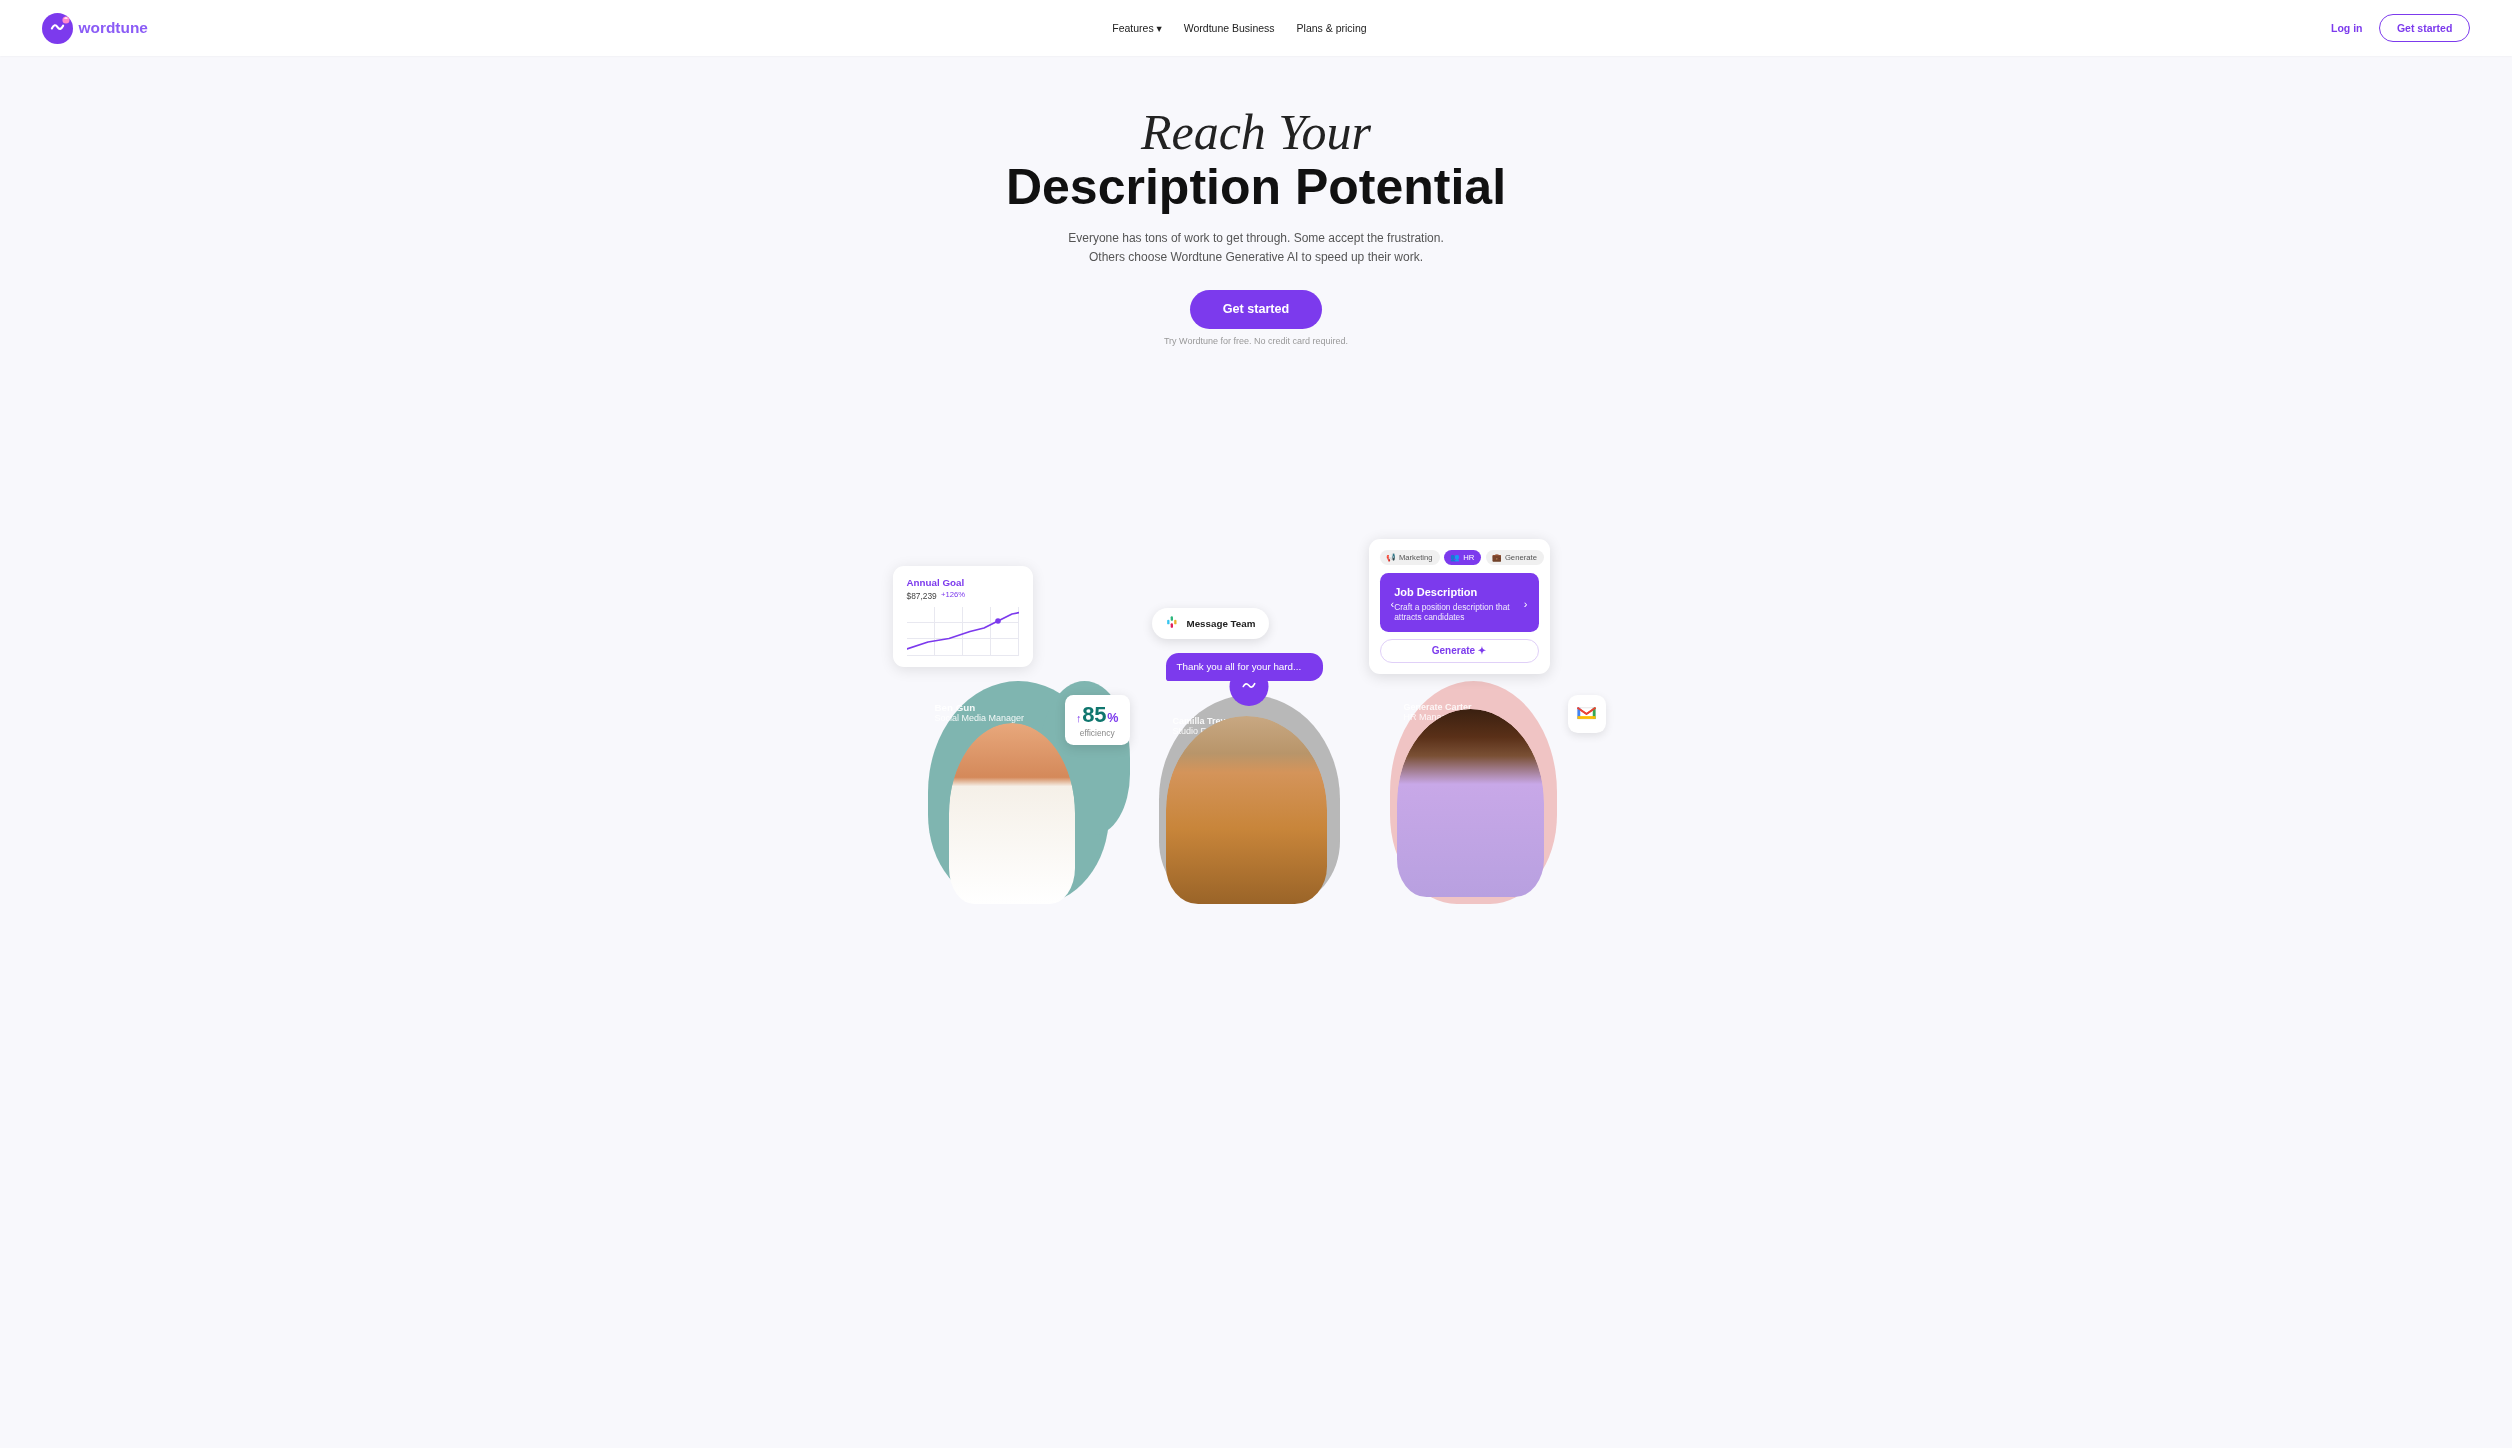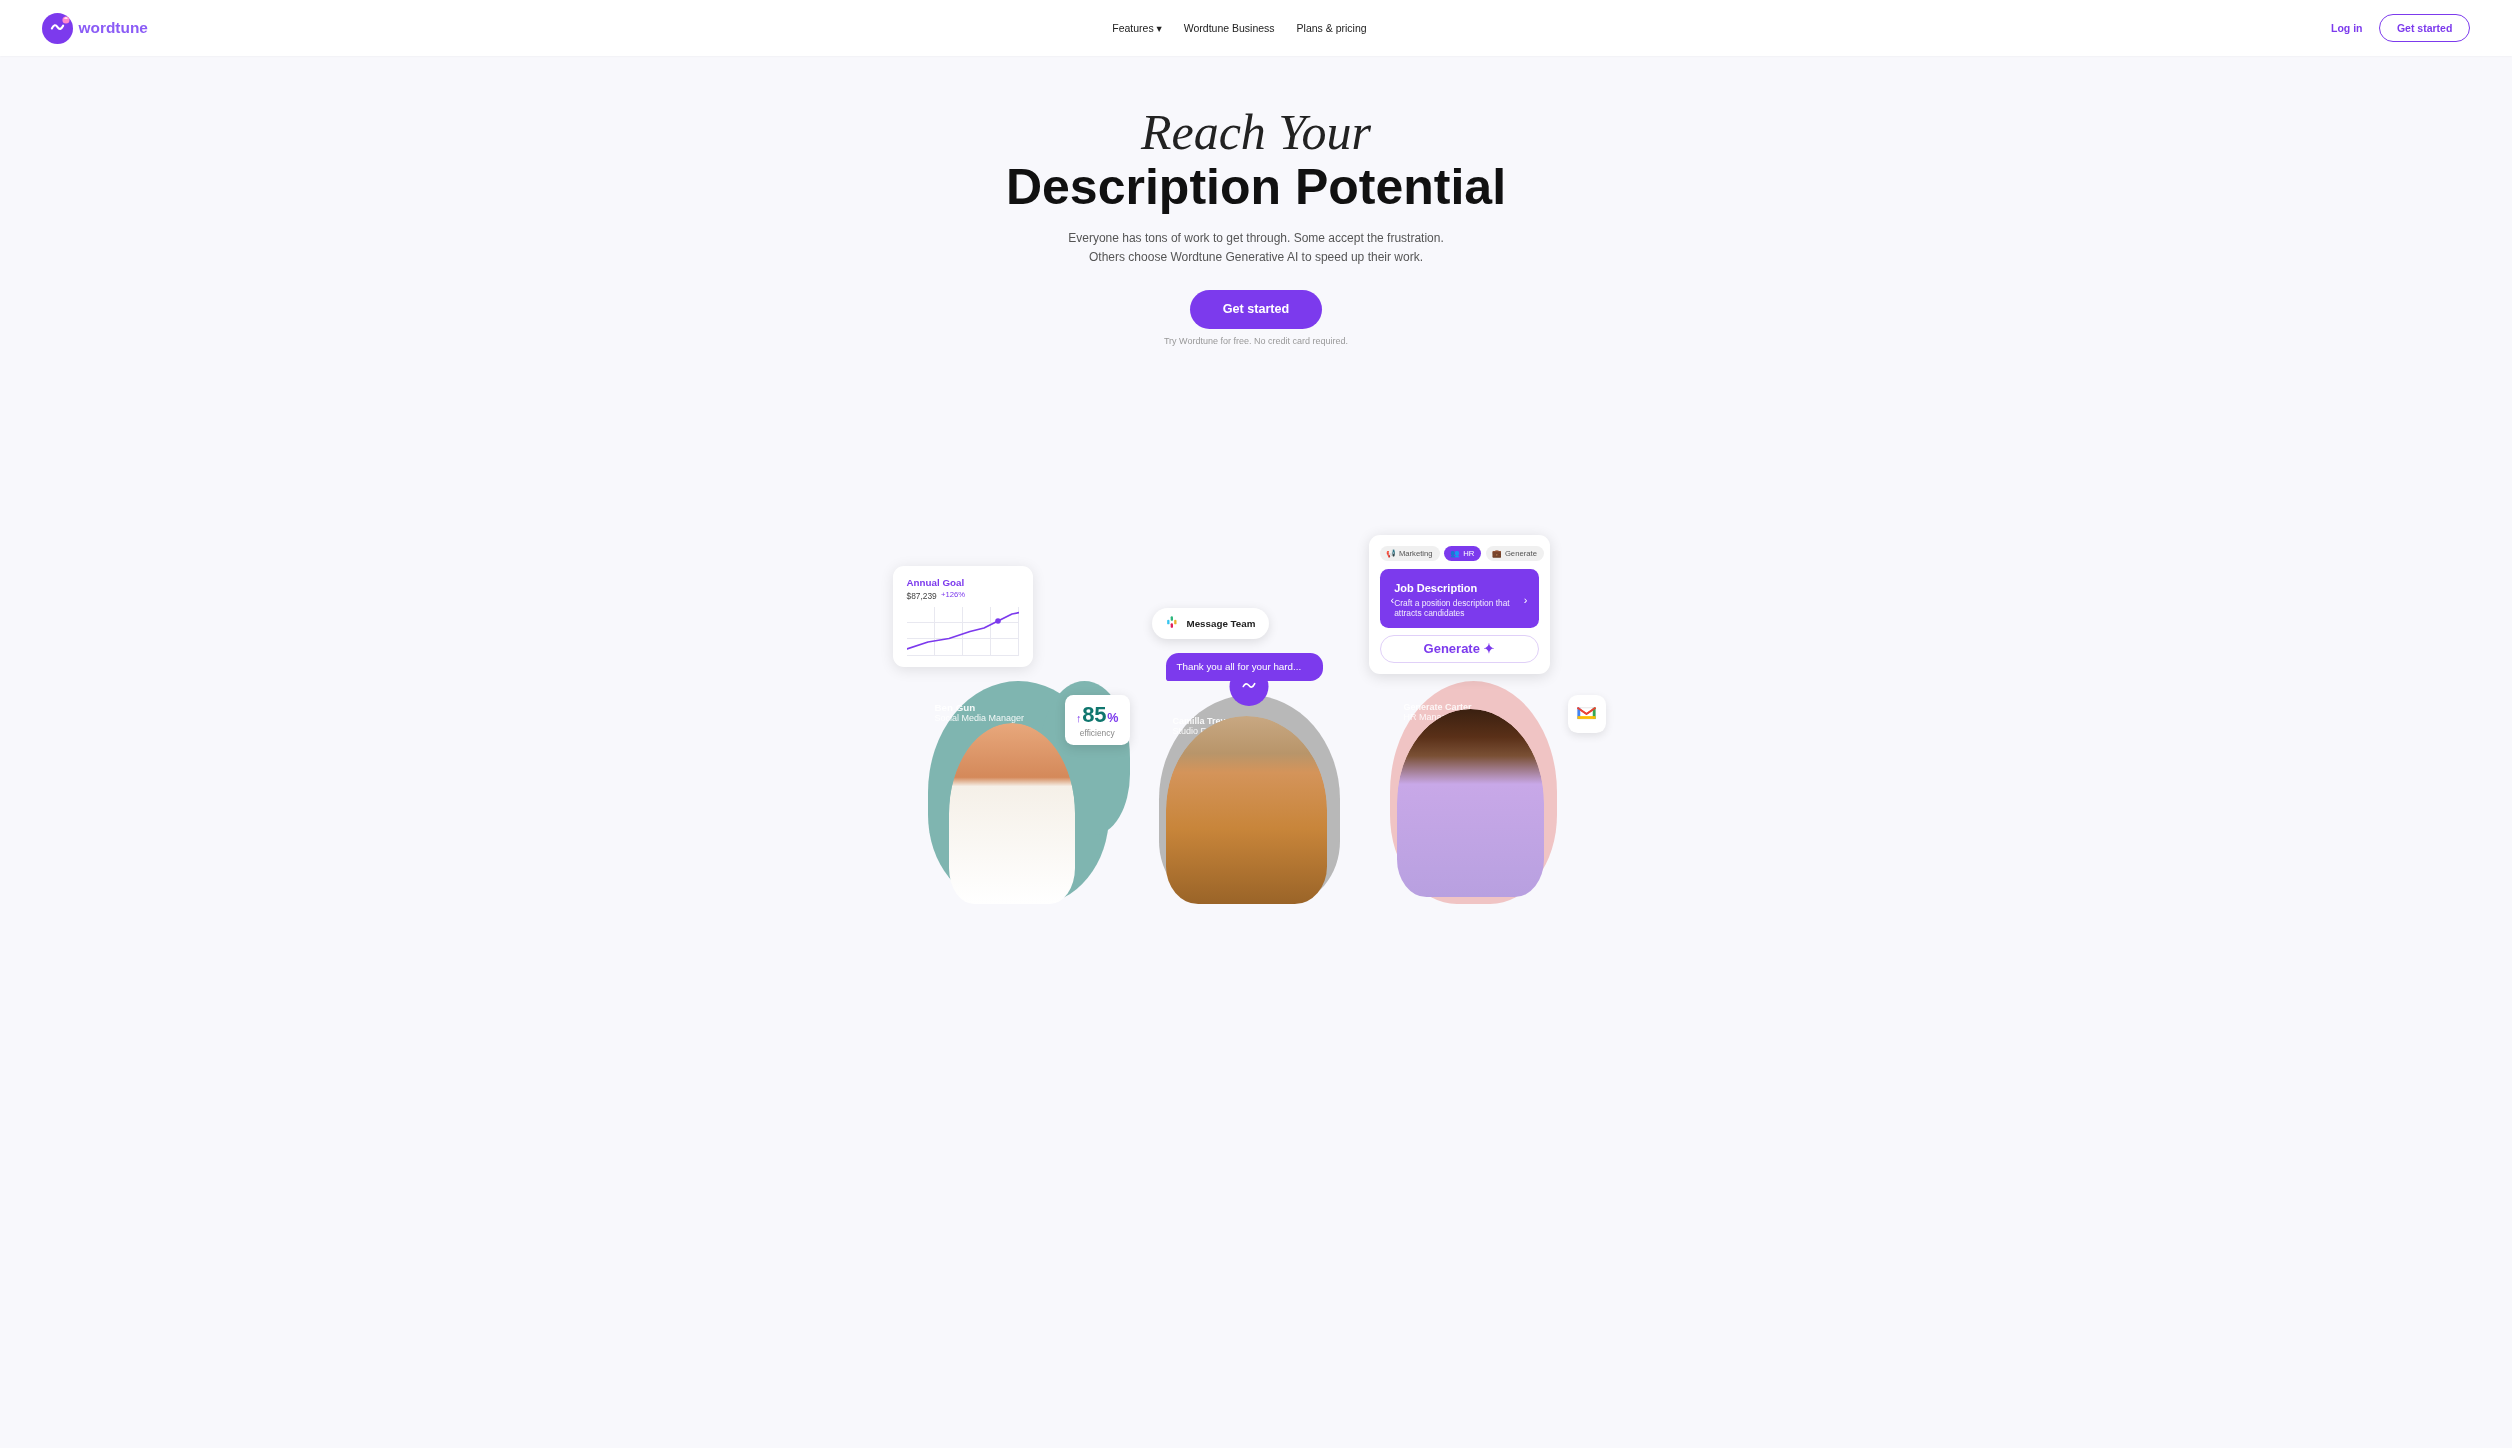--- a/index.html
+++ b/index.html
@@ -416,21 +416,21 @@
       border: none;
     }
     .generate-btn {
       margin-top: 7px;
       width: 100%;
       background: #fff;
       border: 1.4px solid #e0d0f8;
       border-radius: 16.7px;
       padding: 5.6px;
       color: #7c3aed;
-      font-size: 13px;
+      font-size: 10px;
       font-weight: 600;
       cursor: pointer;
       display: flex;
       align-items: center;
       justify-content: center;
       gap: 4.2px;
     }
   </style>
 </head>
 <body>

